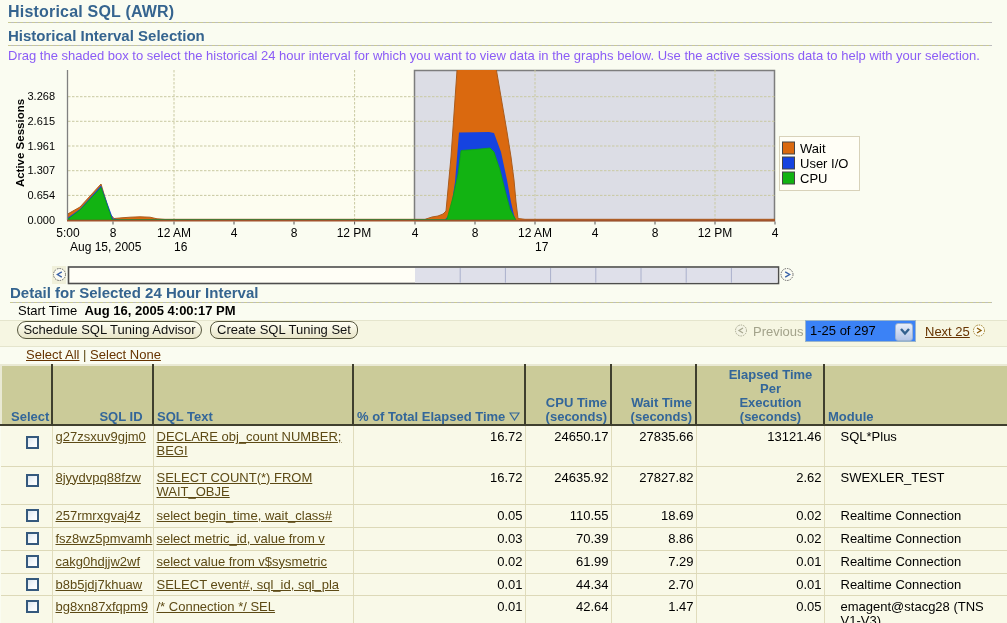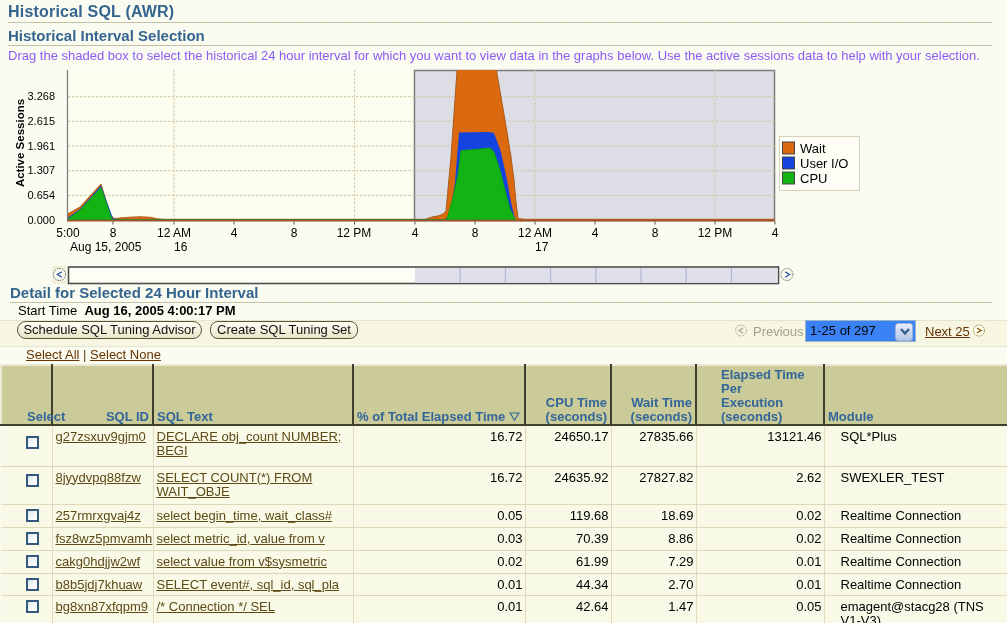--- a/index.html
+++ b/index.html
@@ -161,29 +161,29 @@
       <col style="width:101px">
       <col style="width:200px">
       <col style="width:172px">
       <col style="width:86px">
       <col style="width:85px">
       <col style="width:128px">
       <col style="width:183px">
 </colgroup>
 <thead>
 <tr>
-<th class="h" style="text-align:right;padding-left:25px;">Select</th>
-<th class="h" style="text-align:right;padding-left:40px;">SQL ID</th>
+<th class="h" style="text-align:right;padding-left:9px;">Select</th>
+<th class="h" style="text-align:center;padding-left:40px;">SQL ID</th>
 <th class="h" style="text-align:left;">SQL Text</th>
 <th class="h" style="text-align:left;">% of Total Elapsed Time <svg width="11" height="9">
             <polygon points="1,1 10,1 5.5,8" fill="#cbcb99" stroke="#336699" stroke-width="1.2"></polygon>
           </svg></th>
 <th class="h" style="text-align:right;padding-left:8px;">CPU Time<br>(seconds)</th>
 <th class="h" style="text-align:right;">Wait Time<br>(seconds)</th>
-<th class="h" style="text-align:left;padding-left:24px;">Elapsed Time Per<br>Execution<br>(seconds)</th>
+<th class="h" style="text-align:center;padding-left:24px;">Elapsed Time Per<br>Execution<br>(seconds)</th>
 <th class="h" style="text-align:left;">Module</th>
 </tr>
 </thead>
 <tbody>
 <tr style="height:41px;">
 <td class="cc"><span class="cb" style="margin-top:10px;"></span></td>
 <td><a href="#">g27zsxuv9gjm0</a></td>
 <td><a href="#">DECLARE obj_count NUMBER; BEGI</a></td>
 <td class="num">16.72</td>
 <td class="num">24650.17</td>
@@ -199,21 +199,21 @@
 <td class="num">24635.92</td>
 <td class="num">27827.82</td>
 <td class="num">2.62</td>
 <td class="mod">SWEXLER_TEST</td>
 </tr>
 <tr style="height:23px;">
 <td class="cc"><span class="cb" style="margin-top:4px;"></span></td>
 <td><a href="#">257rmrxgvaj4z</a></td>
 <td><a href="#">select begin_time, wait_class#</a></td>
 <td class="num">0.05</td>
-<td class="num">119.68</td>
+<td class="num">110.55</td>
 <td class="num">18.69</td>
 <td class="num">0.02</td>
 <td class="mod">Realtime Connection</td>
 </tr>
 <tr style="height:23px;">
 <td class="cc"><span class="cb" style="margin-top:4px;"></span></td>
 <td><a href="#">fsz8wz5pmvamh</a></td>
 <td><a href="#">select metric_id, value from v</a></td>
 <td class="num">0.03</td>
 <td class="num">70.39</td>

